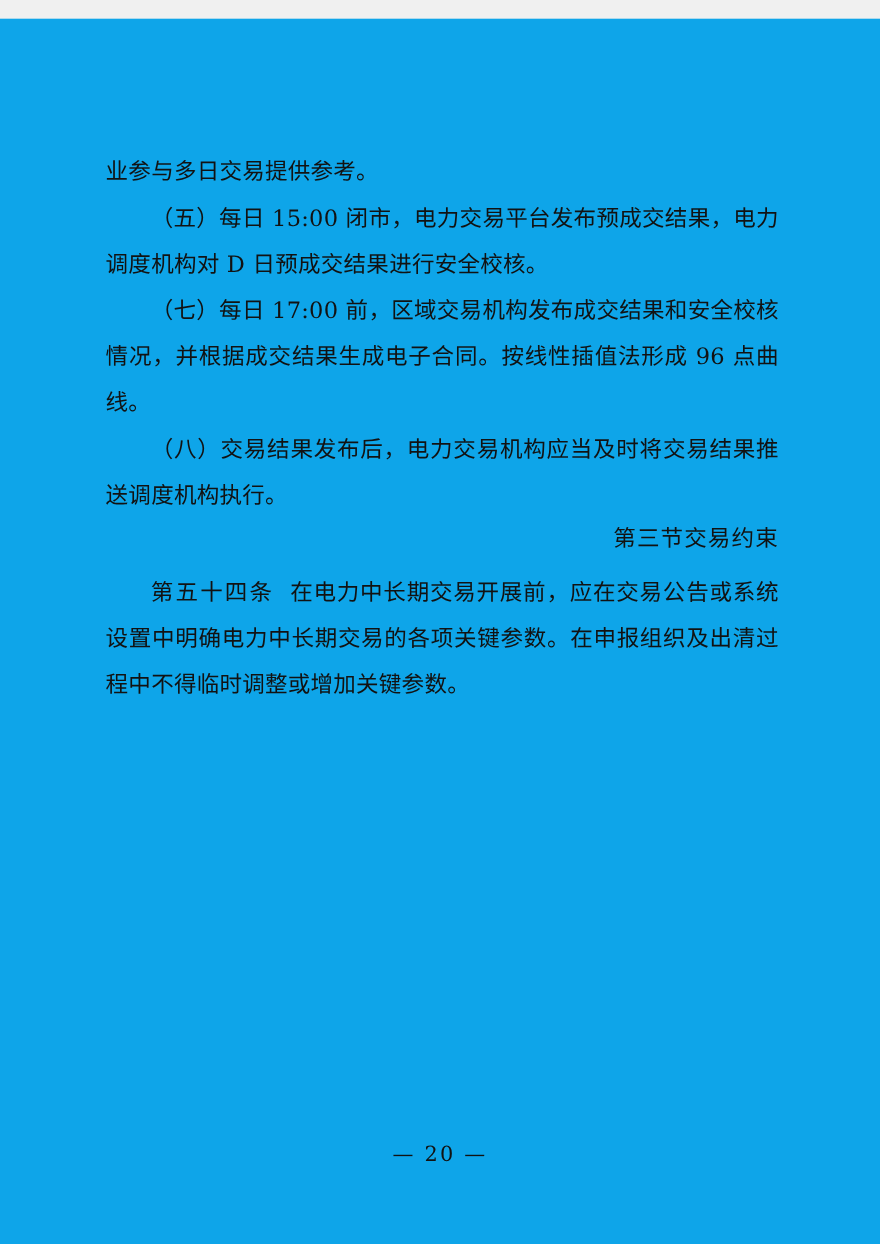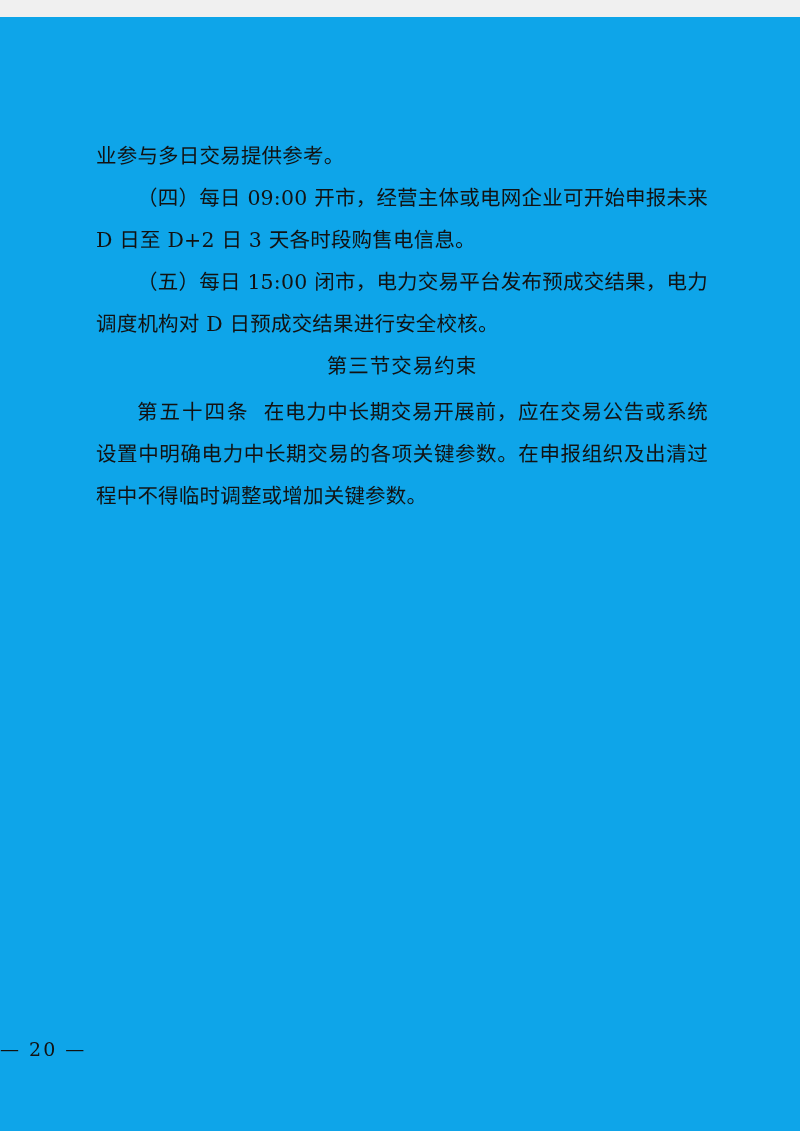--- a/index.html
+++ b/index.html
@@ -29,60 +29,62 @@
   p {
     margin: 0;
   }
   p.indent {
     text-indent: 2em;
   }
   p.noindent {
     text-indent: 0;
   }
   .section-heading {
-    text-align: center;
+    text-align: right;
     font-size: 20.5px;
     line-height: 42px;
     margin: 0;
     letter-spacing: 1px;
+    font-family: Liberation Mono, monospace;
   }
   .article-label {
     font-weight: 400;
     letter-spacing: 1.5px;
   }
   .spacer-sm {
     height: 4px;
   }
   .page-number {
     position: absolute;
     left: 0;
     right: 0;
     bottom: 88px;
-    text-align: left;
+    text-align: center;
     font-size: 19px;
     letter-spacing: 2px;
     color: #121212;
     font-family: "DejaVu Serif", "Liberation Serif", serif;
   }
 </style>
 </head>
 <body>
 
 <div class="page">
 
   <div class="body-text">
 
     <p class="noindent">业参与多日交易提供参考。</p>
 
-    <p class="indent">（四）每日 09:00 开市，经营主体或电网企业可开始申报未来 D 日至 D+2 日 3 天各时段购售电信息。</p>
 
     <p class="indent">（五）每日 15:00 闭市，电力交易平台发布预成交结果，电力调度机构对 D 日预成交结果进行安全校核。</p>
 
 
+    <p class="indent">（七）每日 17:00 前，区域交易机构发布成交结果和安全校核情况，并根据成交结果生成电子合同。按线性插值法形成 96 点曲线。</p>
 
+    <p class="indent">（八）交易结果发布后，电力交易机构应当及时将交易结果推送调度机构执行。</p>
 
     <p class="section-heading">第三节交易约束</p>
 
     <div class="spacer-sm"></div>
 
     <p class="indent"><span class="article-label">第五十四条</span>&nbsp;&nbsp;<span>在电力中长期交易开展前，应在交易公告或系统设置中明确电力中长期交易的各项关键参数。在申报组织及出清过程中不得临时调整或增加关键参数。</span></p>
 
     <div class="spacer-sm"></div>
 
 

